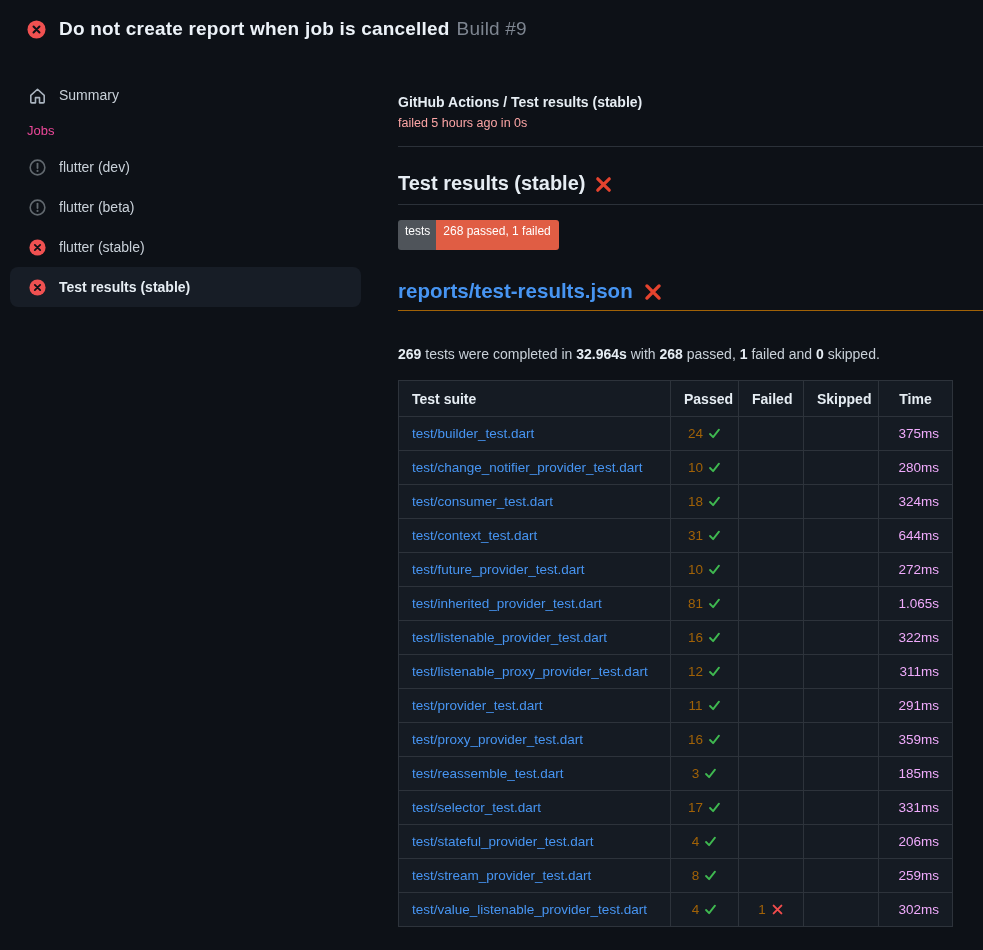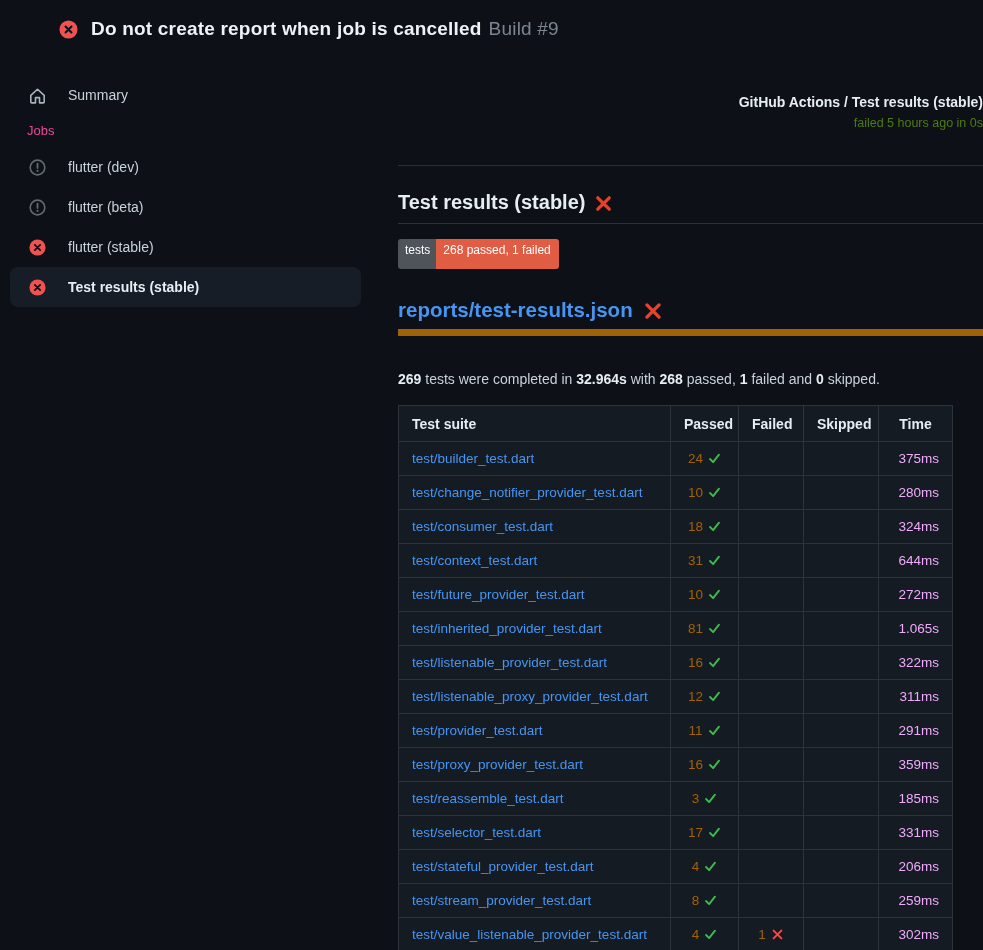--- a/index.html
+++ b/index.html
@@ -7,63 +7,63 @@
   body {
     background: #0d1117;
     color: #c9d1d9;
     font-family: "Liberation Sans", "DejaVu Sans", sans-serif;
     overflow: hidden;
     position: relative;
   }
   
   .page-header {
     display: flex; align-items: center; gap: 13px;
-    padding: 14px 0 0 27px; height: 44px; margin-left: 32px;
+    padding: 14px 0 0 27px; height: 44px;
   }
   .page-header .status-ic { display: inline-flex; flex: none; }
   .page-title { font-size: 19px; font-weight: 700; color: #ecf2f8; letter-spacing: .2px; }
   .page-title .build { color: #7d8590; font-weight: 400; margin-left: 7px; }
 
   
   .layout { display: flex; align-items: flex-start; }
   .sidebar { width: 371px; flex: none; padding-top: 31px; }
   .main { flex: 1; min-width: 0; padding-left: 27px; padding-top: 50px; }
 
   
   .side-item {
-    display: flex; align-items: center; gap: 22px;
+    display: flex; align-items: center; gap: 13px;
     height: 40px; margin: 0 10px; padding: 0 18px;
     border-radius: 8px; font-size: 14px; color: #c9d1d9; cursor: pointer;
   }
   .side-item .icon { display: inline-flex; width: 18px; justify-content: center; flex: none; }
   .side-item.selected { background: #171d26; color: #e6edf3; font-weight: 700; }
   .jobs-heading {
     margin: 8px 0 8px; padding: 0 27px;
     font-size: 13px; line-height: 16px; color: #ec4899;
   }
 
   
-  .run-header { padding-bottom: 35px; border-bottom: 1px solid #2b3139; text-align: right; }
+  .run-header { padding-bottom: 16px; border-bottom: 1px solid #2b3139; }
   .check-name { font-size: 14px; font-weight: 700; color: #e6edf3; line-height: 16px; }
-  .status-line { font-size: 12.5px; color: #4d7c0f; margin-top: 6px; line-height: 14px; }
+  .status-line { font-size: 12.5px; color: #fca5a5; margin-top: 6px; line-height: 14px; }
 
   .section-title {
     margin-top: 24px; padding-bottom: 9px; border-bottom: 1px solid #2b3139;
     font-size: 20px; font-weight: 700; color: #e6edf3; line-height: 24px;
     display: flex; align-items: center; gap: 10px;
   }
   .hx { display: inline-flex; position: relative; top: 1px; }
 
   .badge { display: inline-flex; margin-top: 15px; border-radius: 3px; overflow: hidden;
            font-size: 12px; line-height: 16px; color: #fff; }
   .badge .b-label { background: #4f545a; padding: 3px 6px 3px 7px; }
   .badge .b-value { background: #e05d44; padding: 3px 8px 11px 7px; }
 
   .report-title {
-    margin-top: 28px; padding-bottom: 7px; border-bottom: 7px solid #a16207;
+    margin-top: 28px; padding-bottom: 7px; border-bottom: 1px solid #a16207;
     font-size: 20.5px; font-weight: 700; line-height: 25px;
     display: flex; align-items: center; gap: 11px;
   }
   .report-title a { color: #4795f2; text-decoration: none; cursor: pointer; }
 
   .summary-text { margin-top: 35px; font-size: 14px; line-height: 16px; color: #c9d1d9; }
   .summary-text strong { color: #e6edf3; font-weight: 700; }
 
   
   table.results {

